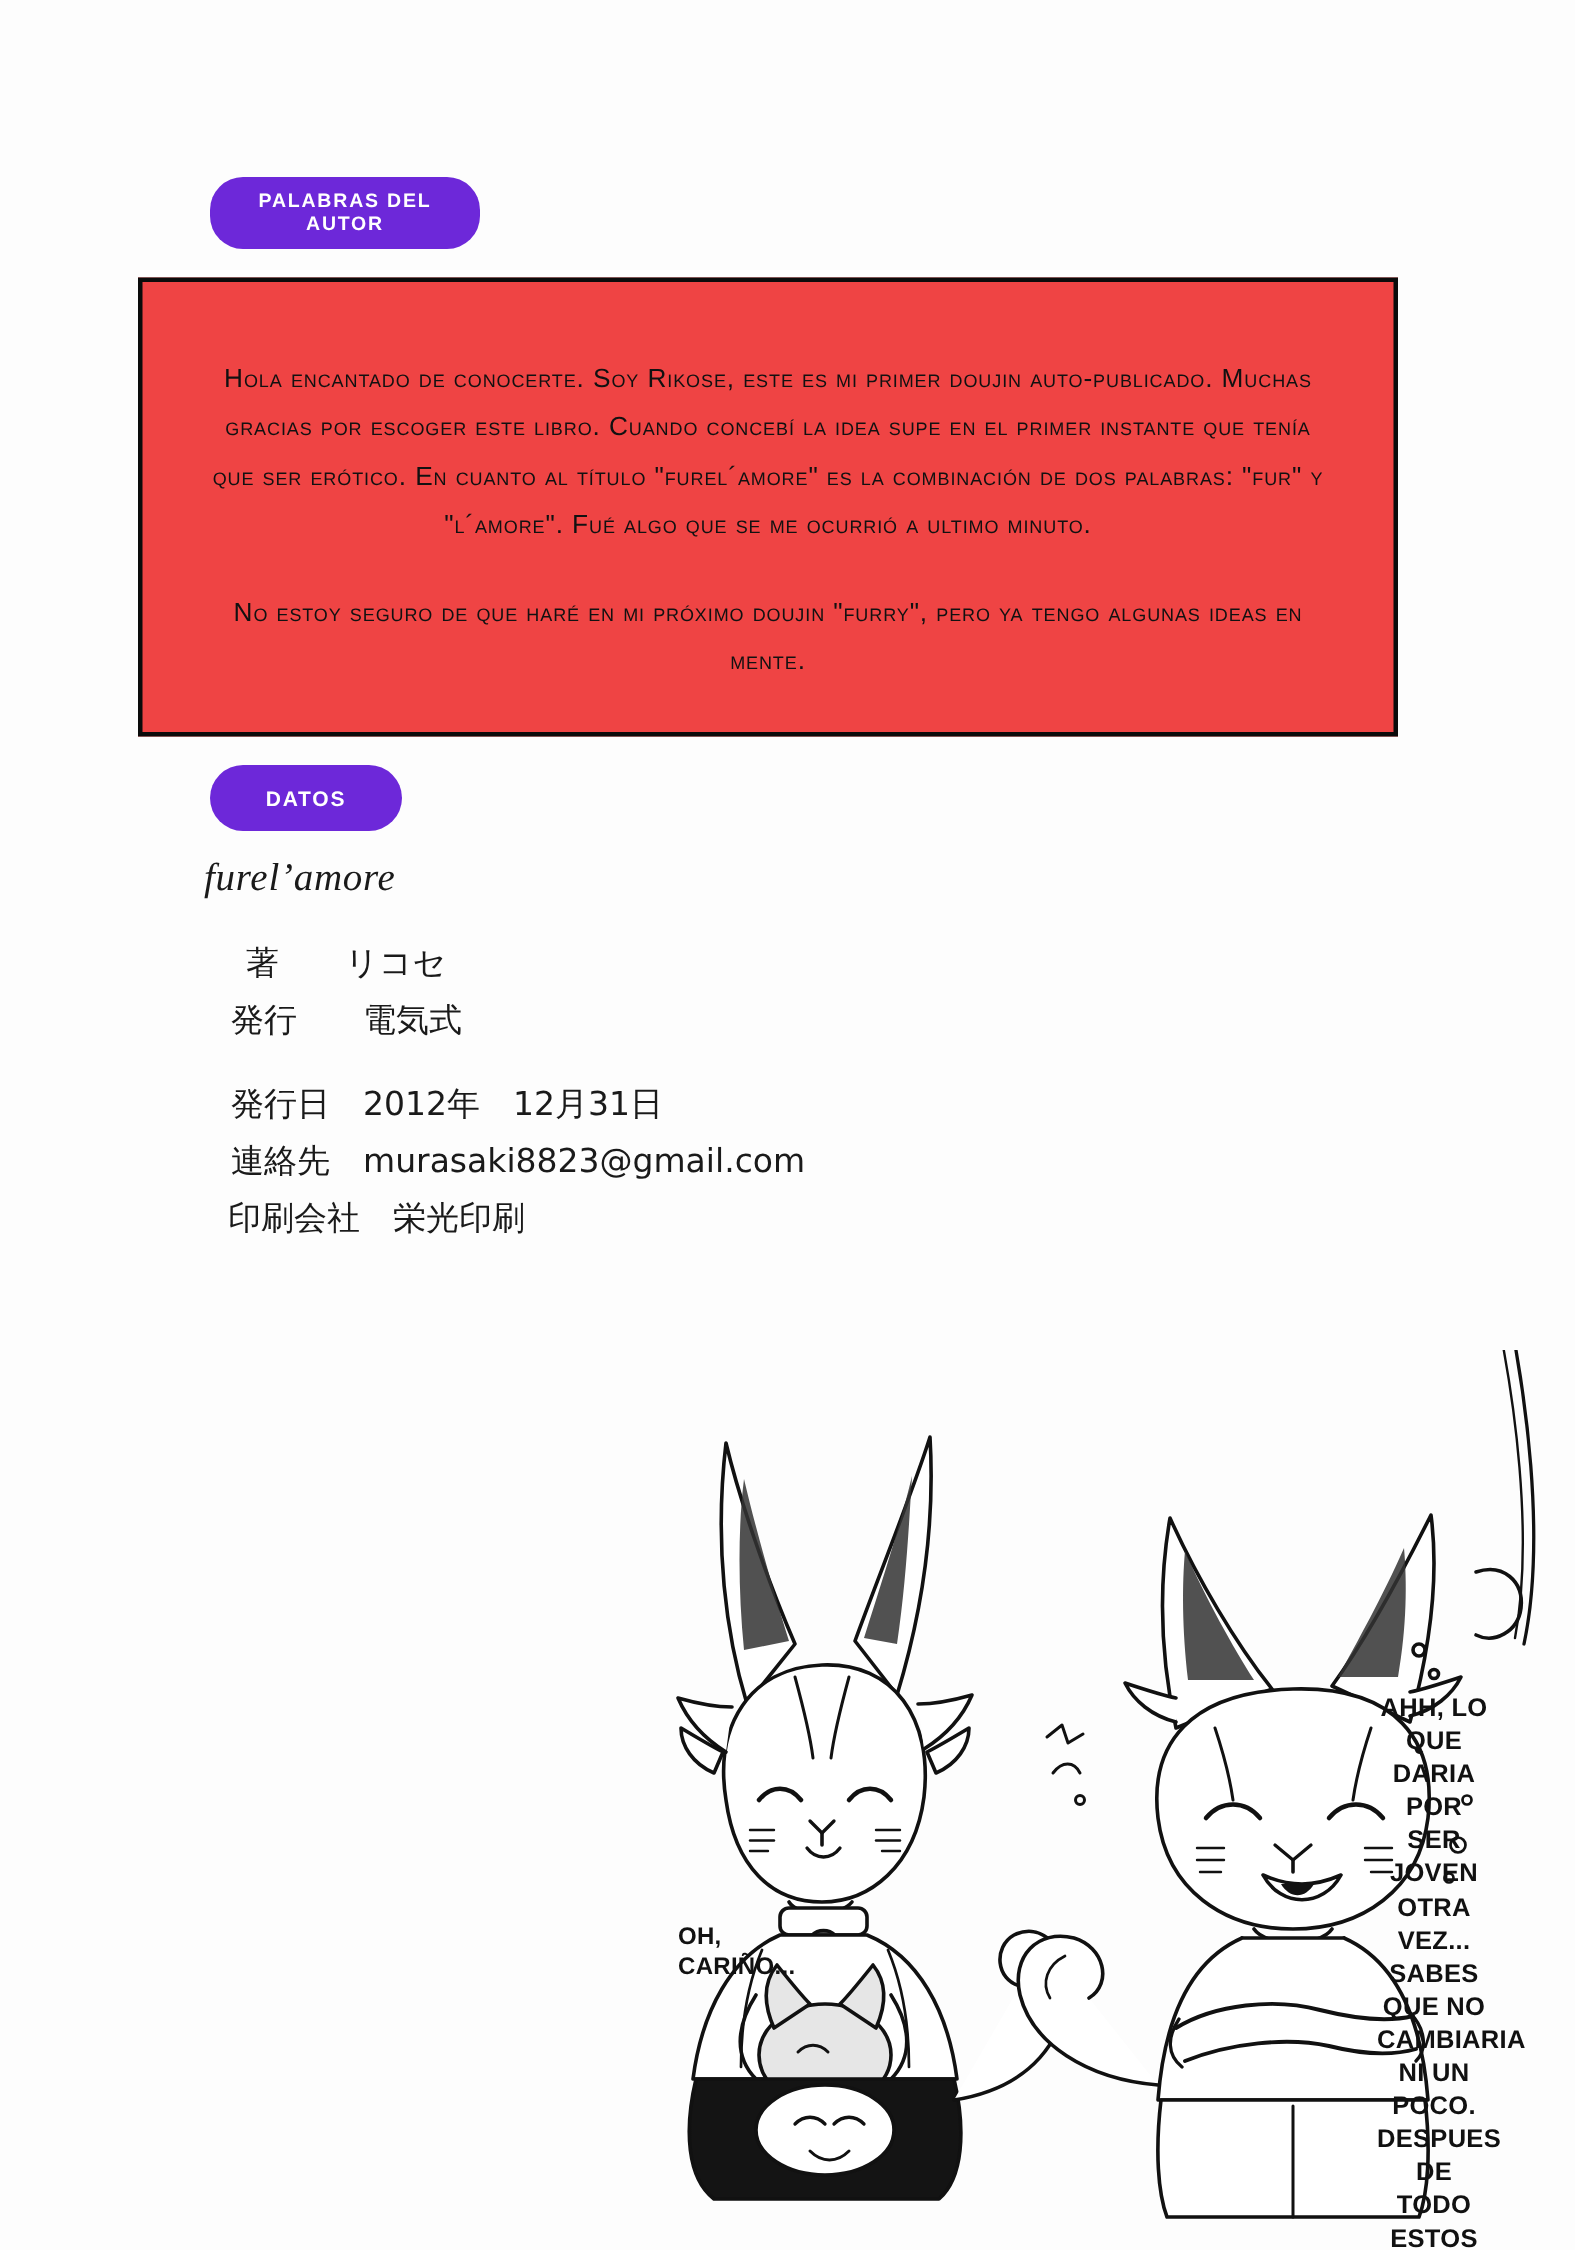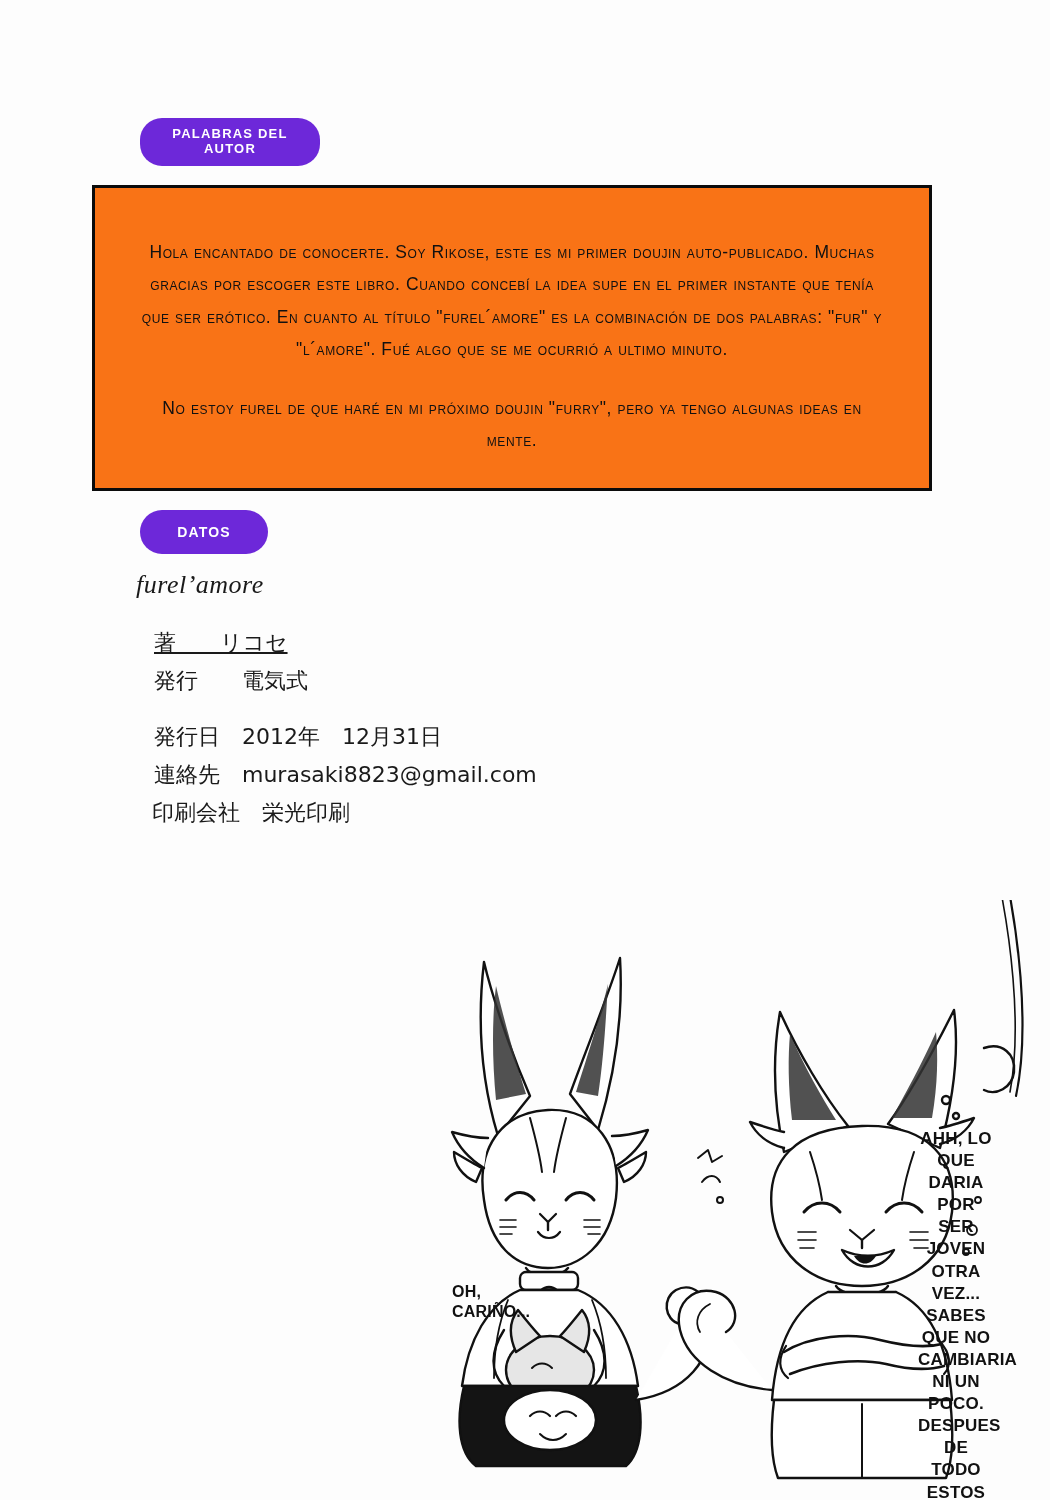--- a/index.html
+++ b/index.html
@@ -53,21 +53,21 @@
   }
 
   
   #author-box {
     position: absolute;
     left: 92px;
     top: 185px;
     width: 840px;
     height: 306px;
     border: 3px solid #0b0b0b;
-    background: #f97316;
+    background: #ef4444;
     box-sizing: border-box;
     padding: 48px 40px 20px 40px;
   }
   #author-box p {
     margin: 0;
     text-align: center;
     font-variant: small-caps;
     font-size: 17.5px;
     letter-spacing: 0.6px;
     line-height: 1.85;
@@ -92,21 +92,21 @@
     letter-spacing: 0.5px;
     font-style: italic;
   }
   .datos-row {
     font-size: 22px;
     line-height: 1.55;
     color: #1a1a1a;
     white-space: pre;
     font-family: "DejaVu Sans", sans-serif;
   }
-  .datos-row.g1 { margin-left: 18px; text-decoration: underline; }
+  .datos-row.g1 { margin-left: 28px; }
   .datos-row.g2 { margin-top: 22px; margin-left: 18px; }
   .datos-row.g3 { margin-top: 4px;  margin-left: 18px; }
   .datos-row.g4 { margin-top: 4px;  margin-left: 16px; }
 
   
   #illustration {
     position: absolute;
     left: 380px;
     top: 900px;
     width: 670px;
@@ -142,21 +142,21 @@
 <body>
 
 <div class="page">
 
   <div class="tag" id="tag-author">
     <span>PALABRAS DEL AUTOR</span>
   </div>
 
   <div id="author-box">
     <p class="first">Hola encantado de conocerte. Soy Rikose, este es mi primer doujin auto-publicado. Muchas gracias por escoger este libro. Cuando concebí la idea supe en el primer instante que tenía que ser erótico. En cuanto al título "furel´amore" es la combinación de dos palabras: "fur" y "l´amore". Fué algo que se me ocurrió a ultimo minuto.</p>
-    <p class="second">No estoy furel de que haré en mi próximo doujin "furry", pero ya tengo algunas ideas en mente.</p>
+    <p class="second">No estoy seguro de que haré en mi próximo doujin "furry", pero ya tengo algunas ideas en mente.</p>
   </div>
 
   <div class="tag" id="tag-data">
     <span>DATOS</span>
   </div>
 
   <div id="datos-block">
     <div class="datos-title">furel’amore</div>
     <div class="datos-row g1">著　　リコセ</div>
     <div class="datos-row g3">発行　　電気式</div>

